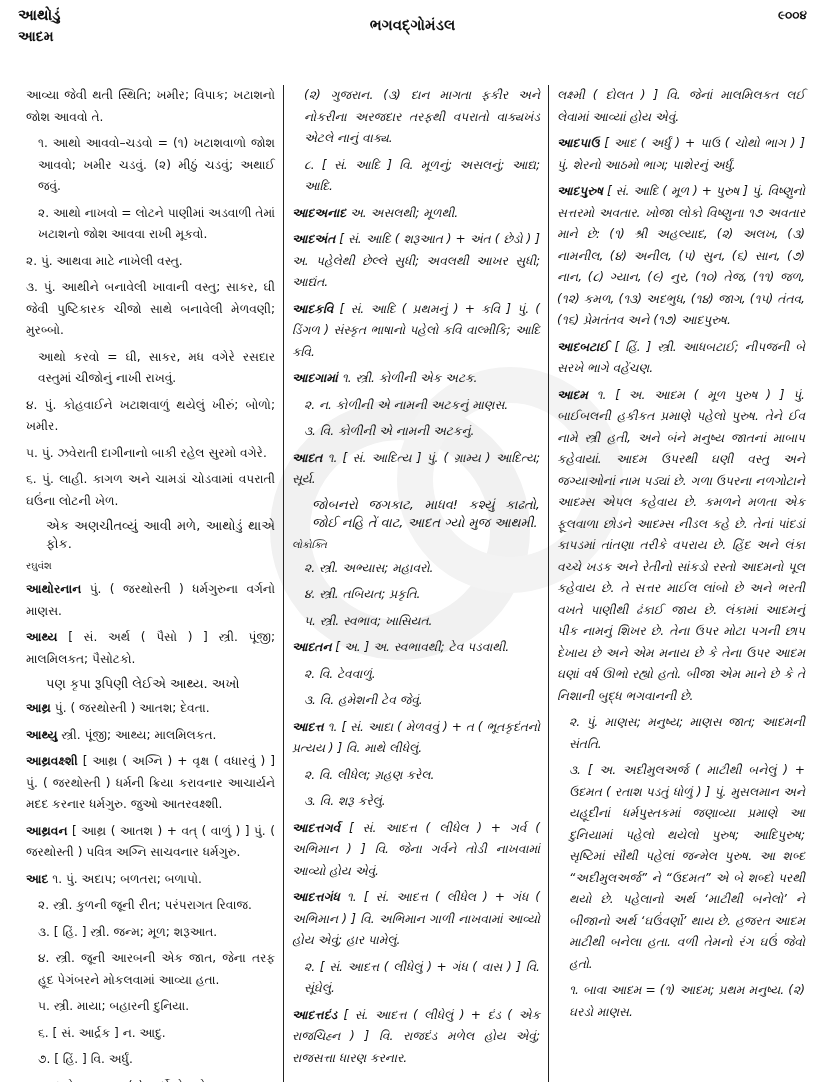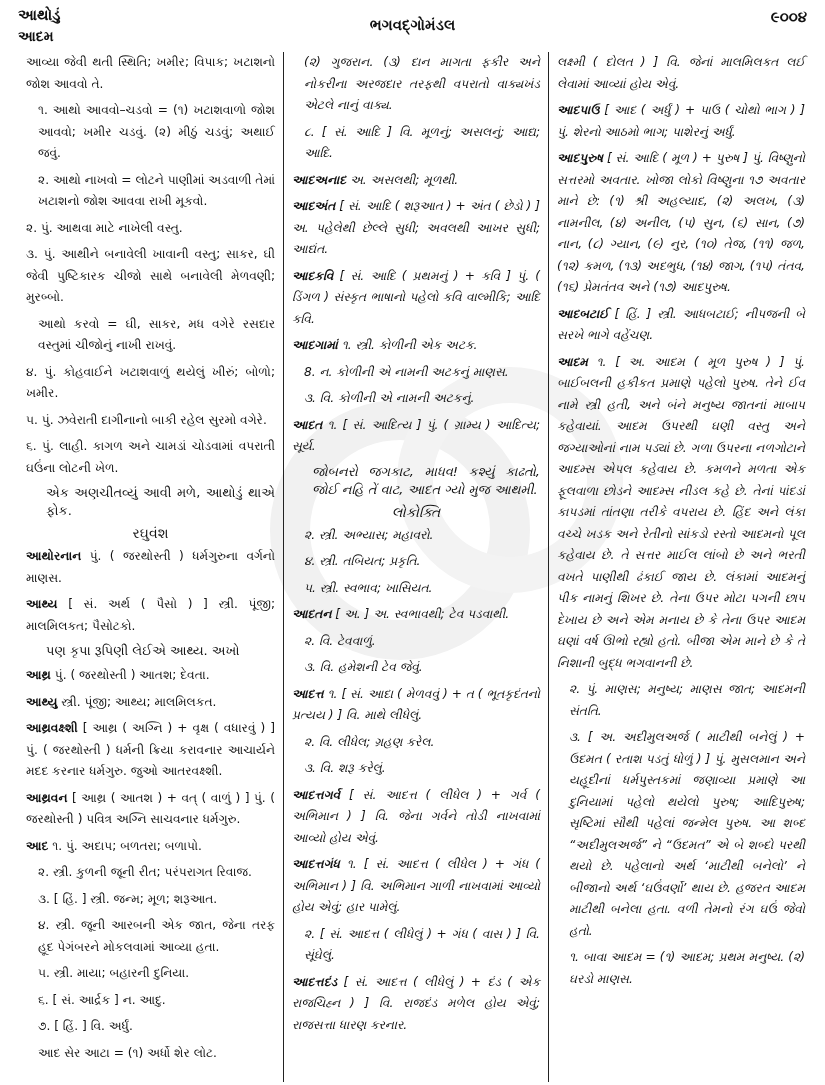--- a/index.html
+++ b/index.html
@@ -10,29 +10,29 @@
     position: relative;
   }
   .watermark {
     position: absolute; left: 270px; top: 330px; width: 360px; height: 360px;
     pointer-events: none;
   }
   .header { position: absolute; left: 0; top: 0; width: 825px; height: 48px; }
   .guide-top { position: absolute; left: 18px; top: 6px; font-size: 15px; font-weight: bold; }
   .guide-bottom { position: absolute; left: 18px; top: 28px; font-size: 14px; font-weight: bold; }
   .page-title { position: absolute; left: 0; width: 825px; top: 16px; text-align: center; font-size: 15px; font-weight: bold; }
-  .page-number { position: absolute; right: 18px; top: 8px; font-size: 15px; font-weight: bold; }
+  .page-number { position: absolute; right: 18px; top: 8px; font-size: 12px; font-weight: bold; }
   .columns { position: absolute; left: 18px; top: 52px; width: 795px; height: 1030px; display: flex; }
-  .col { width: 265px; padding: 0 8px; box-sizing: border-box; font-size: 12.2px; line-height: 21.5px; text-align: justify; overflow: hidden; }
+  .col { width: 265px; padding: 0 8px; box-sizing: border-box; font-size: 12.2px; line-height: 21.5px; text-align: justify; overflow: hidden; margin-top: 33px; }
   .col + .col { border-left: 1.5px solid #222; font-style: italic; }
   .entry { margin: 0 0 5px 0; }
   .hw { font-weight: bold; }
   .sub { padding-left: 12px; }
   .quote { padding-left: 20px; font-size: 13px; line-height: 18px; }
-  .source { text-align: center; font-size: 14px; line-height: 16px; }
+  .source { text-align: left; font-size: 10px; line-height: 16px; }
   .cont { }
 </style>
 </head>
 <body>
 
 <svg class="watermark" viewBox="0 0 360 360">
   <circle cx="130" cy="200" r="110" fill="none" stroke="#f1f1f1" stroke-width="40"></circle>
   <circle cx="240" cy="150" r="95" fill="none" stroke="#f3f3f3" stroke-width="36"></circle>
 </svg>
 
@@ -72,21 +72,21 @@
       <div class="entry sub">૭. [ હિં. ] વિ. અર્ધું.</div>
       <div class="entry sub">   આદ સેર આટા = (૧) અર્ધો શેર લોટ.</div>
     </div>
   <div class="col">
       <div class="entry sub">(૨) ગુજરાન. (૩) દાન માગતા ફકીર અને નોકરીના અરજદાર તરફથી વપરાતો વાક્યખંડ એટલે નાનું વાક્ય.</div>
       <div class="entry sub">૮. [ સં. આદિ ] વિ. મૂળનું; અસલનું; આદ્ય; આદિ.</div>
       <div class="entry"><span class="hw">આદઅનાદ</span><span> અ. અસલથી; મૂળથી.</span></div>
       <div class="entry"><span class="hw">આદઅંત</span><span> [ સં. આદિ ( શરૂઆત ) + અંત ( છેડો ) ] અ. પહેલેથી છેલ્લે સુધી; અવલથી આખર સુધી; આદ્યંત.</span></div>
       <div class="entry"><span class="hw">આદકવિ</span><span> [ સં. આદિ ( પ્રથમનું ) + કવિ ] પું. ( ડિંગળ ) સંસ્કૃત ભાષાનો પહેલો કવિ વાલ્મીકિ; આદિ કવિ.</span></div>
       <div class="entry"><span class="hw">આદગામાં</span><span> ૧. સ્ત્રી. કોળીની એક અટક.</span></div>
-      <div class="entry sub">8. ન. કોળીની એ નામની અટકનું માણસ.</div>
+      <div class="entry sub">૨. ન. કોળીની એ નામની અટકનું માણસ.</div>
       <div class="entry sub">૩. વિ. કોળીની એ નામની અટકનું.</div>
       <div class="entry"><span class="hw">આદત</span><span> ૧. [ સં. આદિત્ય ] પું. ( ગ્રામ્ય ) આદિત્ય; સૂર્ય.</span></div>
       <div class="entry quote">જોબનરો જગકાટ, માધવ! કશ્યું કાઢતો, જોઈ નહિ તેં વાટ, આદત ગ્યો મુજ આથમી.</div>
       <div class="entry source">લોકોક્તિ</div>
       <div class="entry sub">૨. સ્ત્રી. અભ્યાસ; મહાવરો.</div>
       <div class="entry sub">૪. સ્ત્રી. તબિયત; પ્રકૃતિ.</div>
       <div class="entry sub">૫. સ્ત્રી. સ્વભાવ; ખાસિયત.</div>
       <div class="entry"><span class="hw">આદતન</span><span> [ અ. ] અ. સ્વભાવથી; ટેવ પડવાથી.</span></div>
       <div class="entry sub">૨. વિ. ટેવવાળું.</div>
       <div class="entry sub">૩. વિ. હમેશની ટેવ જેવું.</div>

